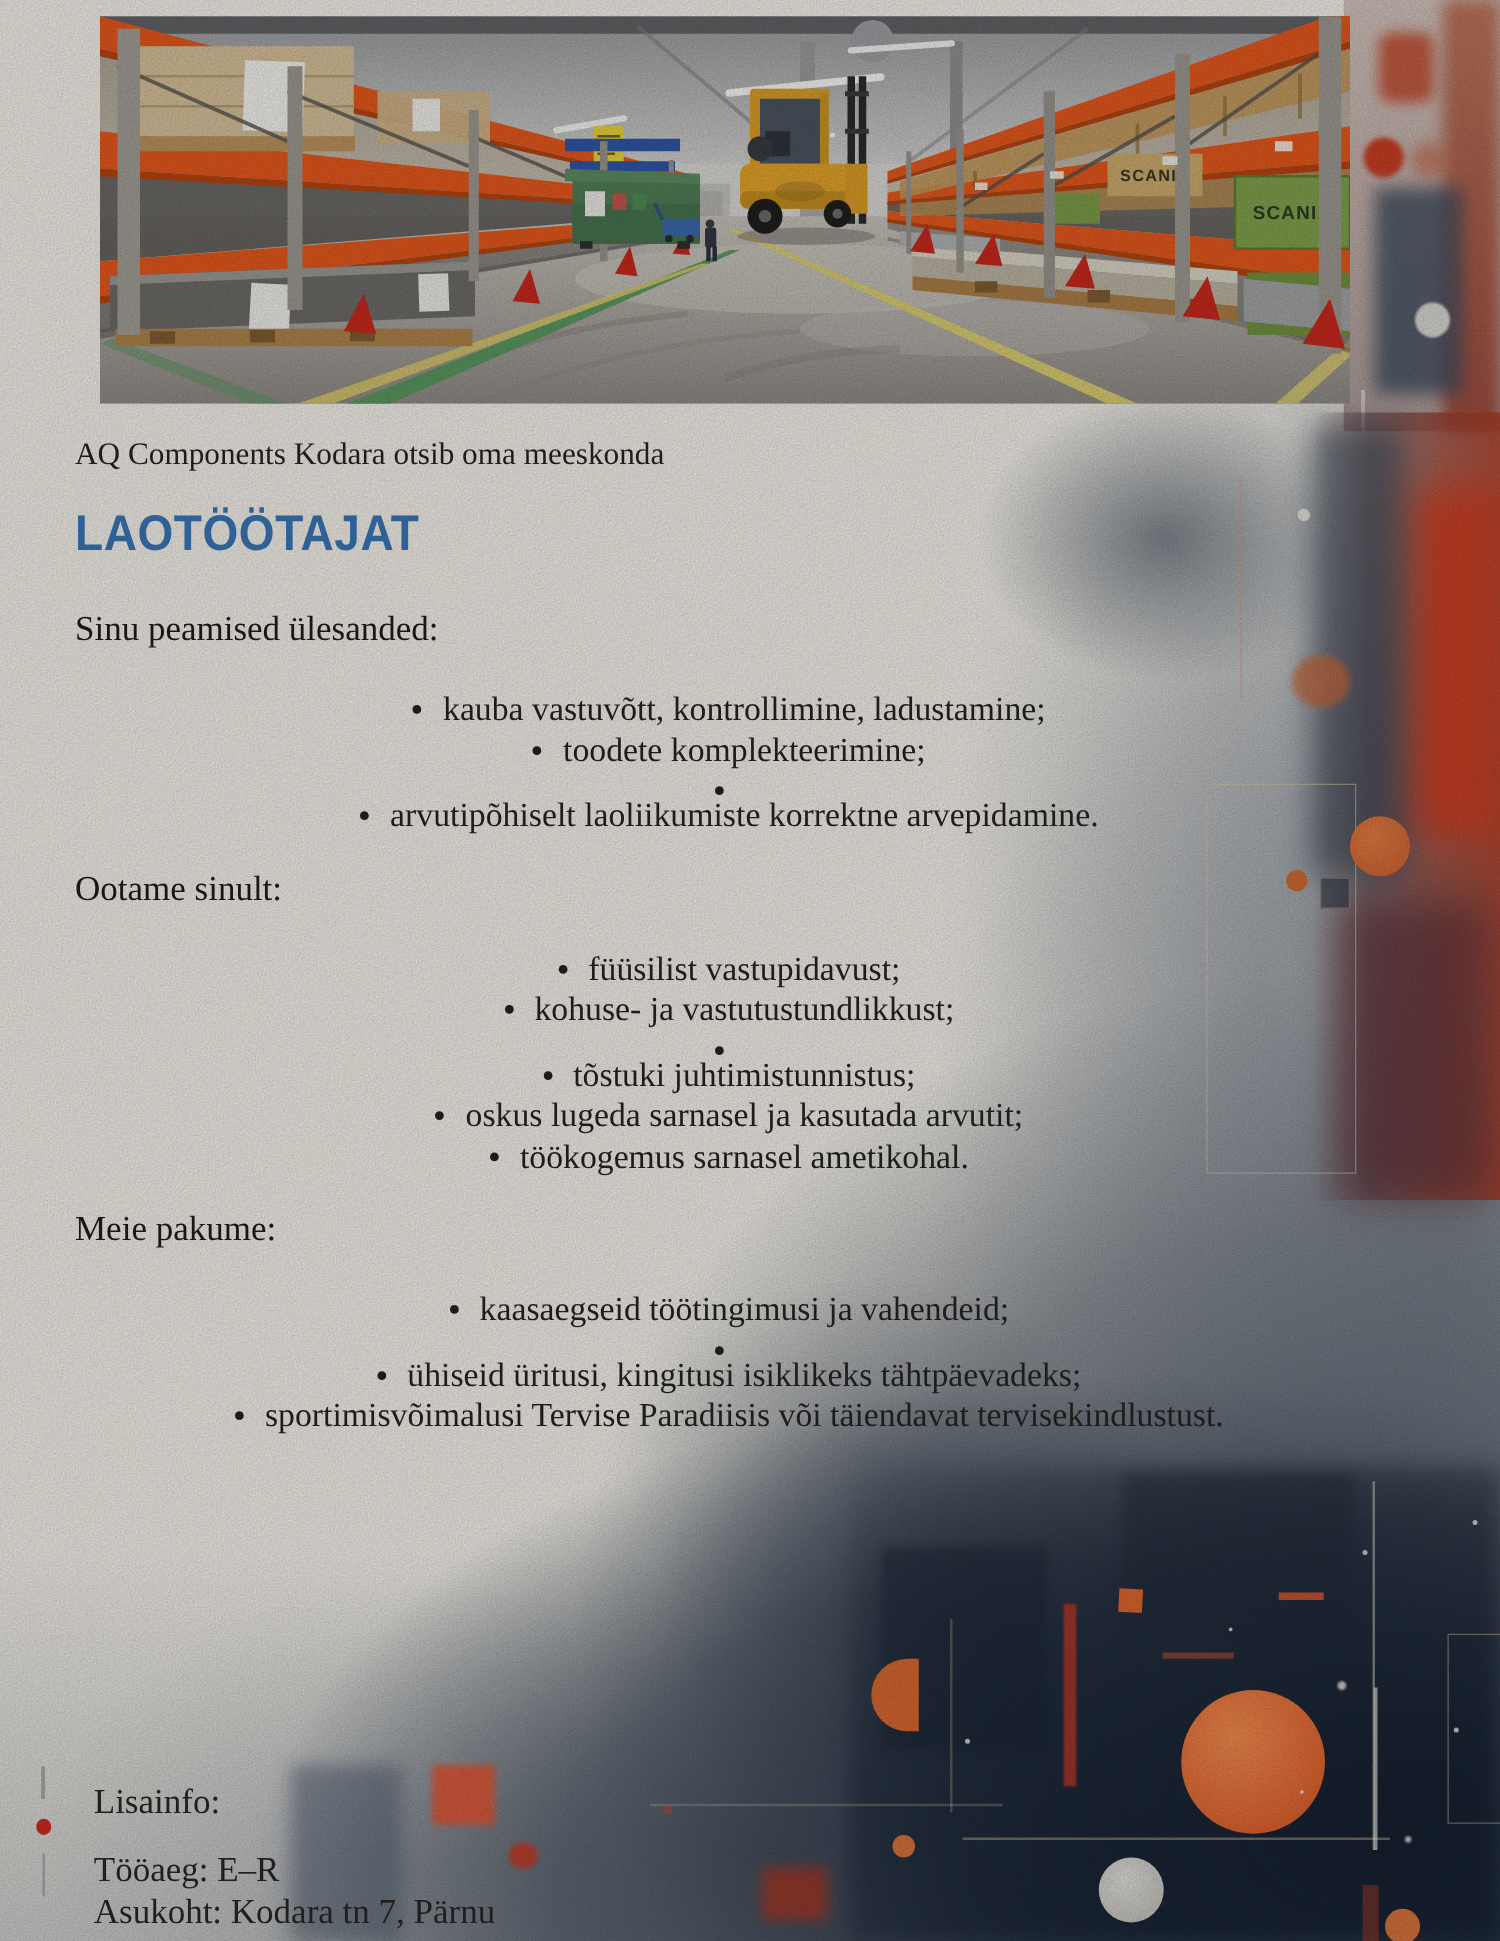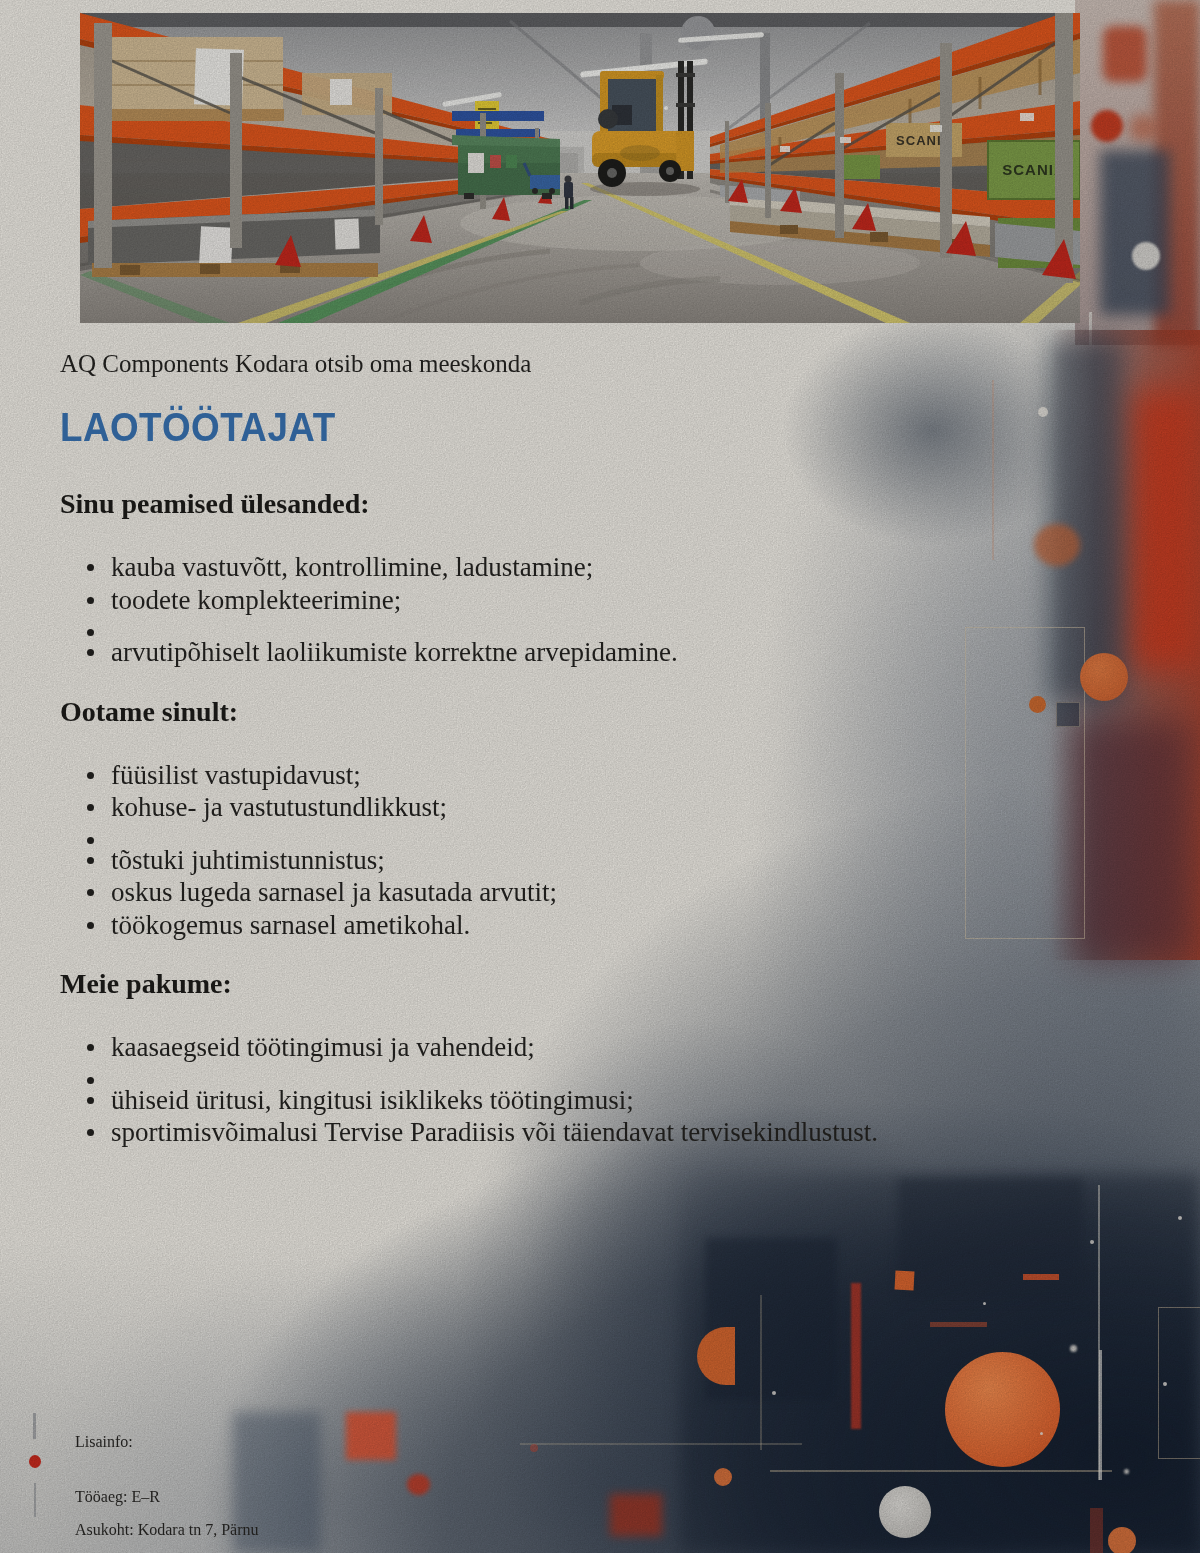--- a/index.html
+++ b/index.html
@@ -50,27 +50,27 @@
   
   .photo { position:absolute; left:80px; top:13px; width:1000px; height:310px; z-index:2; }
   .photo svg { display:block; width:100%; height:100%; }
 
   
   .content { position:absolute; left:60px; top:349px; width:1020px; z-index:4; }
   .intro { margin:0; font-size:25px; line-height:30px; }
   .title { margin:26px 0 0 0; font-family:"Liberation Sans", sans-serif; font-weight:700;
     font-size:40px; line-height:44px; letter-spacing:.5px; color:#2f6096;
     transform:scaleX(.92); transform-origin:left center; }
-  .content h2 { margin:26px 0 30px 0; font-size:28px; line-height:34px; font-weight:700; color:#181715; }
+  .content h2 { margin:26px 0 30px 0; font-size:28px; line-height:34px; font-weight:400; color:#181715; }
   .content h2.first { margin-top:38px; }
   .content ul { list-style:none; margin:0; padding:0; }
-  .content li { display:flex; font-size:27px; line-height:32.5px; }
+  .content li { display:flex; font-size:27px; line-height:32.5px;justify-content:center; }
   .dot { flex:none; width:7px; height:7px; border-radius:50%; background:#1d1c1a; margin:13px 17px 0 27px; }
 
-  .footer { position:absolute; left:75px; top:1428px; z-index:4; font-size:16px; color:#201f1d; }
+  .footer { position:absolute; left:75px; top:1428px; z-index:4; font-size:28px; color:#201f1d; }
   .footer .f1 { margin:0 0 24px 0; line-height:28px; }
   .footer .f2, .footer .f3 { margin:0; line-height:33px; }
 
   .noise { position:absolute; inset:0; z-index:3; pointer-events:none; }
 </style>
 </head>
 <body>
 
 <div class="page">
 
@@ -397,21 +397,21 @@
     <ul>
       <li>
           <span class="dot"></span>
           <span>kaasaegseid töötingimusi ja vahendeid;</span>
         </li>
       <li>
           <span class="dot"></span>
         </li>
       <li>
           <span class="dot"></span>
-          <span>ühiseid üritusi, kingitusi isiklikeks töötingimusi;</span>
+          <span>ühiseid üritusi, kingitusi isiklikeks tähtpäevadeks;</span>
         </li>
       <li>
           <span class="dot"></span>
           <span>sportimisvõimalusi Tervise Paradiisis või täiendavat tervisekindlustust.</span>
         </li>
     </ul>
   </main>
 
   <div class="footer">
     <p class="f1">Lisainfo:</p>

